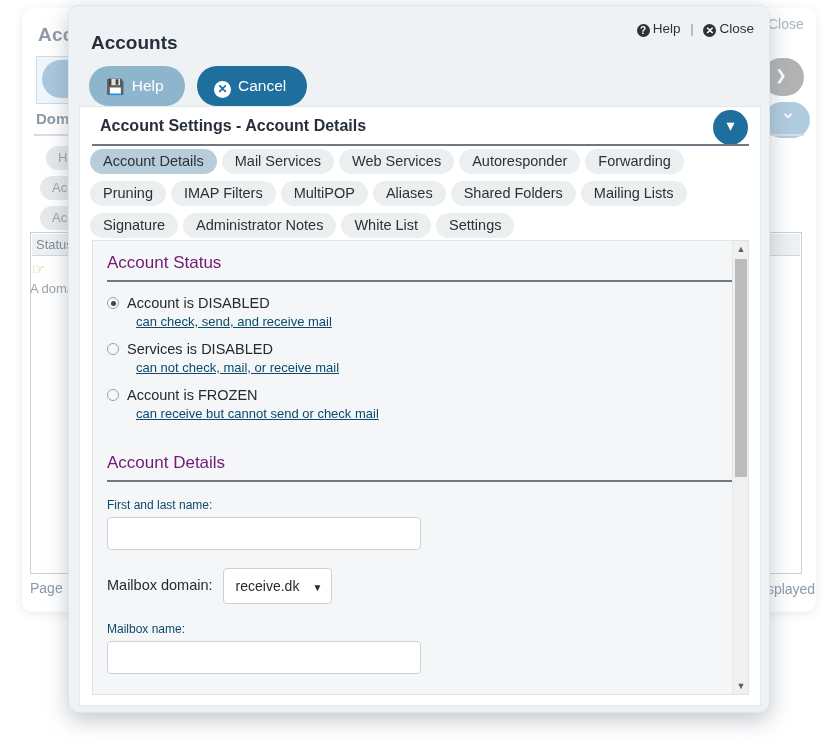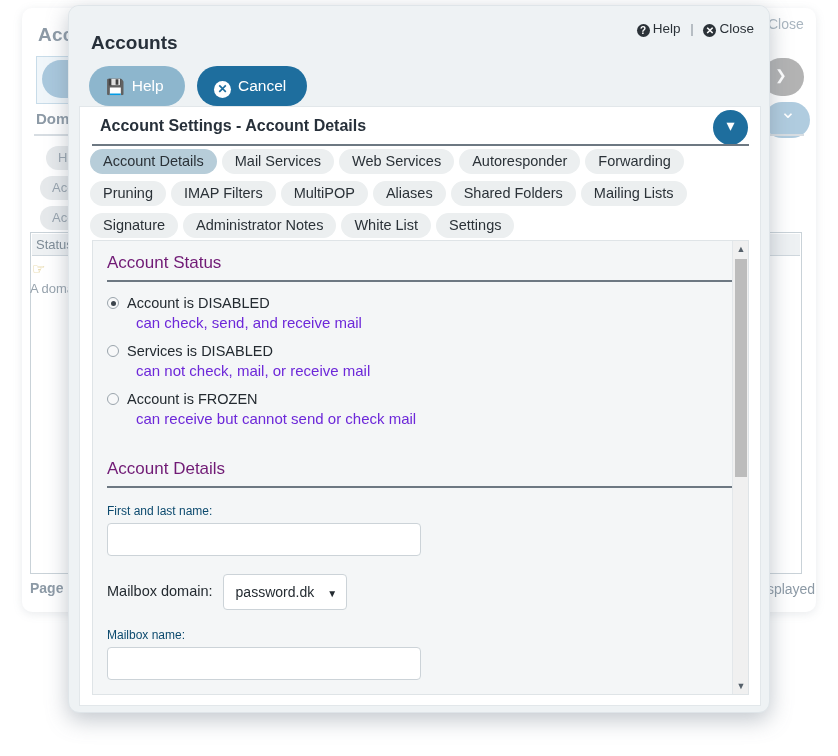--- a/index.html
+++ b/index.html
@@ -150,21 +150,20 @@
     font-size: 13px;
     color: #97a3ad;
     white-space: nowrap;
   }
   .bg-footer {
     position: absolute;
     left: 30px; top: 580px;
     font-size: 14px;
     color: #8d9aa6;
     white-space: nowrap;
-    font-weight: bold;
   }
   .bg-footer-box {
     position: absolute;
     left: 70px; top: 578px;
     width: 34px; height: 22px;
     border: 1px solid #cfd7dd;
     background: #fff;
   }
   .bg-footer-right {
     position: absolute;
@@ -365,24 +364,25 @@
   }
   .rd.on::after {
     content: "";
     position: absolute;
     left: 2.5px; top: 2.5px;
     width: 5px; height: 5px;
     border-radius: 50%;
     background: #3c444c;
   }
   .radio-desc {
-    font-size: 15px;
-    color: #6d28d9;
+    font-size: 13px;
+    color: #0c4a6e;
     padding: 2px 0 9px 29px;
     white-space: nowrap;
+    text-decoration: underline;
   }
   .fld-label {
     font-size: 12px;
     color: #0c4a6e;
     padding: 6px 0 5px 0;
   }
   .txtinput {
     width: 314px;
     height: 33px;
     border: 1px solid #ccd3d8;
@@ -528,21 +528,21 @@
         </div>
 
         <div class="sect">
           <div class="sect-h">Account Details</div>
           <div class="sect-rule"></div>
 
           <div class="fld-label">First and last name:</div>
           <input class="txtinput" type="text" value="" style="">
 
           <div class="inline-row">
-            <span class="lbl">Mailbox domain:</span><span class="selbox"><span>password.dk</span><span class="caret">▼</span></span>
+            <span class="lbl">Mailbox domain:</span><span class="selbox"><span>receive.dk</span><span class="caret">▼</span></span>
           </div>
 
           <div class="fld-label">Mailbox name:</div>
           <input class="txtinput" type="text" value="" style="">
 
           <div class="fld-label">Mailbox password:</div>
 
         </div>
 
       </div>

